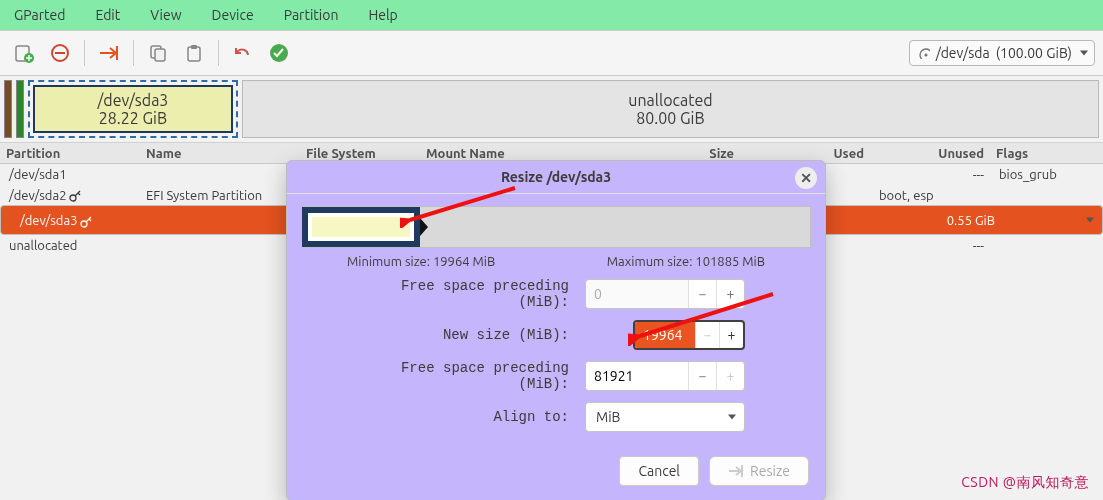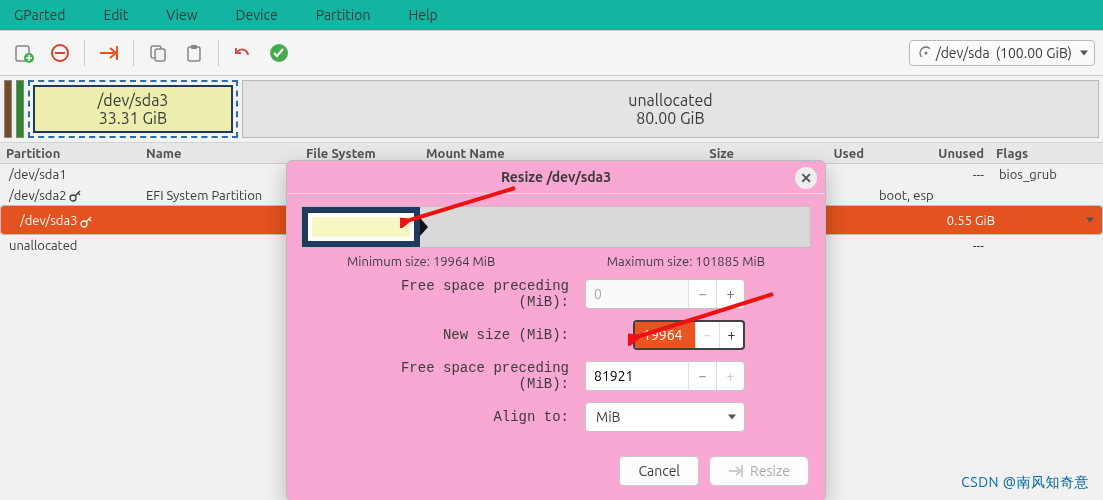--- a/index.html
+++ b/index.html
@@ -1,60 +1,60 @@
 <!DOCTYPE html>
 <html><head>
 <meta charset="utf-8">
 <style>
   * { box-sizing: border-box; font-family: "Ubuntu", "Noto Sans", sans-serif; }
   body { margin:0; background:#f6f6f6; width:1103px; height:500px; overflow:hidden; position:relative; color:#3c3c3c; }
-  .menubar { display:flex; gap:26px; padding:4px 8px; background:#14b8a6; border-bottom:1px solid #d0d0d0; font-size:14px; }
+  .menubar { display:flex; gap:18px; padding:4px 8px; background:#86efac; border-bottom:1px solid #d0d0d0; font-size:14px; }
   .menubar span { padding:3px 6px; cursor:default; }
   .toolbar { display:flex; align-items:center; gap:4px; padding:6px 8px; border-bottom:1px solid #d0d0d0; background:#fafafa; }
   .tbtn { width:32px; height:32px; display:flex; align-items:center; justify-content:center; border-radius:4px; }
   .tsep { width:1px; height:26px; background:#d0d0d0; margin:0 4px; }
   .spacer { flex:1; }
-  .devbox { border:1px solid #bdbdbd; border-radius:4px; padding:4px 22px 4px 8px; display:flex; gap:6px; background:#fff; font-size:14px; position:relative; }
+  .devbox { border:1px solid #bdbdbd; border-radius:4px; padding:4px 22px 4px 8px; display:flex; align-items:center; gap:6px; background:#fff; font-size:14px; position:relative; }
   .devbox::after { content:""; position:absolute; right:6px; top:50%; border-left:4px solid transparent; border-right:4px solid transparent; border-top:5px solid #555; transform:translateY(-50%); }
   .diskrow { display:flex; padding:4px; gap:4px; border-bottom:1px solid #d7d7d7; background:#f7f7f7; }
   .slice { border:1px solid #888; display:flex; align-items:center; justify-content:center; font-size:13px; text-align:center; line-height:1.25; }
   .slice.small1 { width:8px; background:#7a4f26; }
   .slice.small2 { width:8px; background:#2c8a2c; }
   .bigsel { width:210px; height:58px; border:2px dashed #2f6fab; padding:3px; }
   .bigsel-in { width:100%; height:100%; background:#f1f3b2; border:2px solid #203a5f; display:flex; flex-direction:column; align-items:center; justify-content:center; }
   .unalloc { flex:1; border:1px solid #bcbcbc; background:#e9e9e9; display:flex; flex-direction:column; align-items:center; justify-content:center; }
   .colhead { display:flex; background:#ececec; border-bottom:1px solid #cfcfcf; font-size:13px; font-weight:600; color:#555; }
   .colhead > div, .prow > div { padding:3px 6px; }
   .c-part{width:140px} .c-name{width:160px} .c-fs{width:120px} .c-mp{width:170px} .c-sz{width:150px;text-align:right} .c-used{width:130px;text-align:right} .c-un{width:120px;text-align:right} .c-fl{flex:1}
   .prow { display:flex; font-size:13px; }
   .prow.sel { background:#e95420; color:#fff; }
   .sq { width:12px; height:12px; display:inline-block; margin-right:4px; vertical-align:middle; }
   .modal-back { position:absolute; inset:0; background:rgba(0,0,0,0.02); }
-  .dialog { position:absolute; left:286px; top:160px; width:540px; background:#f9a8d4; border:1px solid #bcbcbc; border-radius:6px; box-shadow:0 8px 22px rgba(0,0,0,.25); }
+  .dialog { position:absolute; left:286px; top:160px; width:540px; background:#c4b5fd; border:1px solid #bcbcbc; border-radius:6px; box-shadow:0 8px 22px rgba(0,0,0,.25); }
   .dlg-head { position:relative; text-align:center; padding:8px 0; border-bottom:1px solid #e1e1e1; font-weight:600; font-size:14px; }
   .dlg-close { position:absolute; right:8px; top:6px; width:22px; height:22px; border-radius:50%; background:#eee; color:#555; display:flex; align-items:center; justify-content:center; font-size:14px; cursor:pointer; }
   .resize-band { margin:12px 14px 6px; height:42px; display:flex; border:1px solid #bfbfbf; background:#d9d9d9; position:relative; }
   .rb-box { width:118px; height:100%; border:6px solid #203a5f; background:#fff; position:relative; }
   .rb-box-in { position:absolute; inset:4px; background:#f6f7c2; }
   .rb-handle { position:absolute; left:118px; top:0; bottom:0; width:10px; display:flex; align-items:center; }
   .minmax { display:flex; justify-content:space-between; margin:2px 60px 10px; font-size:13px; }
   .form { display:grid; grid-template-columns:1fr 160px; row-gap:10px; align-items:center; padding:0 80px 14px; font-size:14px; }
   .form label { text-align:right; padding-right:16px;font-family:Liberation Mono, monospace; }
   .spin { display:flex; border:1px solid #c4c4c4; border-radius:4px; height:30px; overflow:hidden; background:#fff; }
   .spin input { flex:1; border:none; padding:0 8px; font-size:14px; outline:none; width:60px; }
   .spin .pm { width:28px; border-left:1px solid #e0e0e0; display:flex; align-items:center; justify-content:center; color:#777; }
   .spin.focus { border:2px solid #404040;margin-left:48px; }
   .spin.focus input { background:#e95420; color:#fff; }
   .sel { border:1px solid #c4c4c4; border-radius:4px; height:30px; padding:0 26px 0 10px; display:flex; align-items:center; position:relative; background:#fff; }
   .sel::after { content:""; position:absolute; right:8px; top:50%; border-left:4px solid transparent; border-right:4px solid transparent; border-top:5px solid #555; transform:translateY(-50%); }
   .dlg-btns { display:flex; justify-content:flex-end; gap:10px; padding:10px 16px 14px; }
   .btn { border:1px solid #c9c9c9; border-radius:4px; padding:6px 18px; background:#fdfdfd; font-size:14px; display:flex; align-items:center; gap:6px; }
   .btn.dis { color:#aaa;border-radius:6px; }
   .arrow-anno { position:absolute; pointer-events:none; }
-  .watermark { position:absolute; right:14px; bottom:8px; font-size:14px; color:#0369a1; letter-spacing:.5px; }
+  .watermark { position:absolute; right:14px; bottom:8px; font-size:14px; color:#be185d; letter-spacing:.5px; }
   .keyicon { width:12px; height:12px; display:inline-block; vertical-align:middle; }
 </style>
 </head>
 <body>
 
 <div class="menubar">
   <span>GParted</span>
   <span>Edit</span>
   <span>View</span>
   <span>Device</span>
@@ -120,21 +120,21 @@
     <span>(100.00 GiB)</span>
   </div>
 </div>
 
 <div class="diskrow">
   <div class="slice small1"></div>
   <div class="slice small2"></div>
   <div class="bigsel">
     <div class="bigsel-in">
       <div>/dev/sda3</div>
-      <div>33.31 GiB</div>
+      <div>28.22 GiB</div>
     </div>
   </div>
   <div class="unalloc">
     <div>unallocated</div>
     <div>80.00 GiB</div>
   </div>
 </div>
 
 <div class="colhead">
   <div class="c-part">Partition</div>

